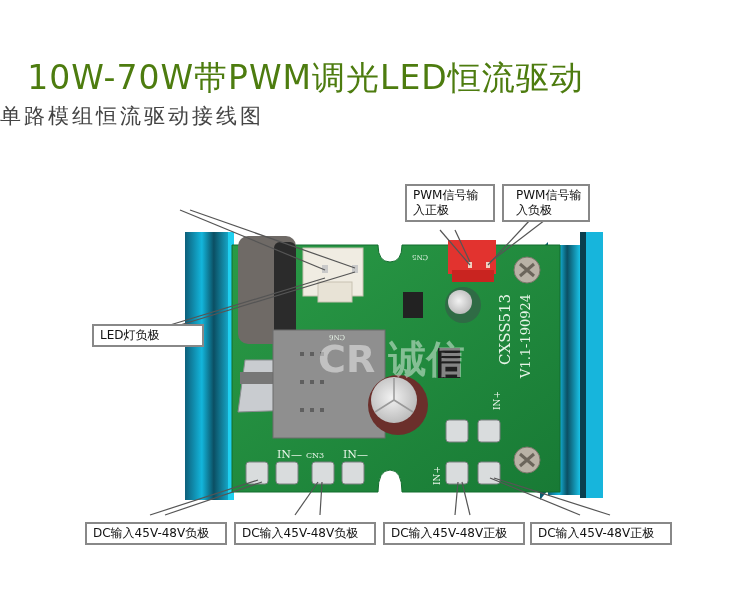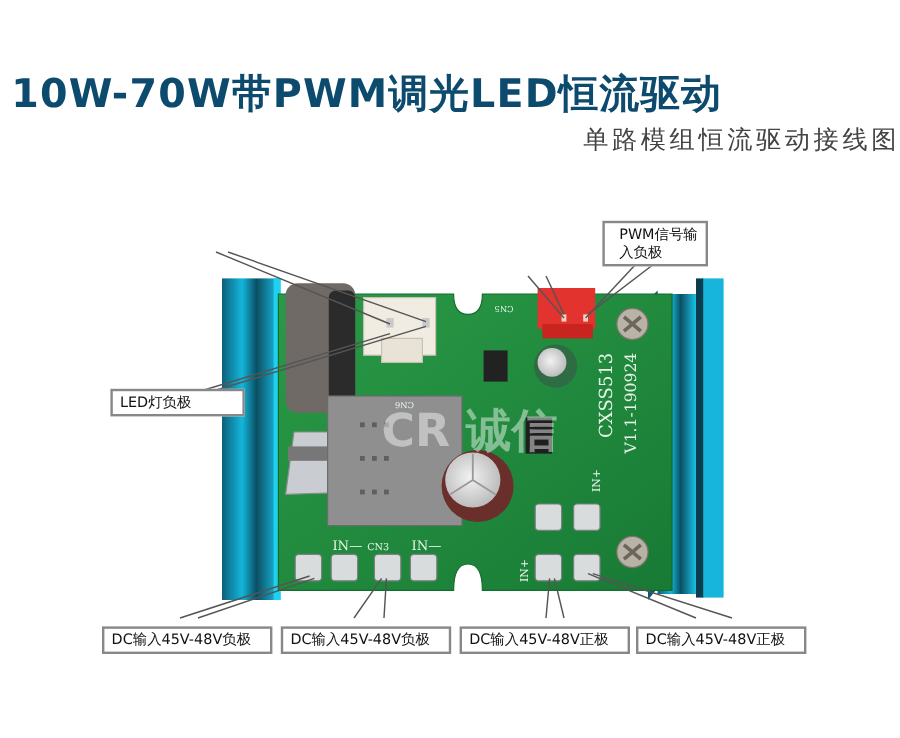--- a/index.html
+++ b/index.html
@@ -1,18 +1,18 @@
 <!DOCTYPE html>
 <html><head>
 <meta charset="utf-8">
 <style>
   html,body{margin:0;padding:0;background:#fff;}
   body{width:750px;height:615px;position:relative;overflow:hidden;font-family:"DejaVu Sans","Liberation Sans",sans-serif;color:#222;}
-  .title{position:absolute;left:0;top:56px;width:611px;text-align:center;font-size:33px;font-weight:bold;letter-spacing:1px;color:#0c4a6e;}
-  .subtitle{position:absolute;left:0;top:102px;width:750px;text-align:right;font-size:21px;letter-spacing:3px;color:#444;}
+  .title{position:absolute;left:0;top:56px;width:611px;text-align:center;font-size:33px;font-weight:normal;letter-spacing:1px;color:#4d7c0f;}
+  .subtitle{position:absolute;left:0;top:102px;width:750px;text-align:left;font-size:21px;letter-spacing:3px;color:#444;}
   .stage{position:absolute;left:0;top:0;width:750px;height:615px;}
   .label{position:absolute;background:#fff;border:2px solid #888;font-size:12px;color:#111;padding:2px 6px;box-sizing:border-box;line-height:15px;white-space:nowrap;}
   .label.two{white-space:normal;line-height:15px;}
   svg{position:absolute;left:0;top:0;}
 </style>
 </head>
 <body>
 
 <div class="title">10W-70W带PWM调光LED恒流驱动</div>
 <div class="subtitle">单路模组恒流驱动接线图</div>
@@ -148,18 +148,19 @@
     <path d="M295 515 L318 482"></path>
     <path d="M320 515 L322 482"></path>
     <path d="M455 515 L458 482"></path>
     <path d="M470 515 L462 482"></path>
     <path d="M580 515 L490 478"></path>
     <path d="M610 515 L494 478"></path>
   </g>
 </svg>
 
 <div class="label" style="left:92px;top:324px;width:112px;">LED灯负极</div>
+<div class="label two" style="left:405px;top:184px;width:90px;">PWM信号输入正极</div>
 <div class="label two" style="left:502px;top:184px;width:88px;padding-left:12px;">PWM信号输入负极</div>
 <div class="label" style="left:85px;top:522px;width:142px;">DC输入45V-48V负极</div>
 <div class="label" style="left:234px;top:522px;width:142px;">DC输入45V-48V负极</div>
 <div class="label" style="left:383px;top:522px;width:142px;">DC输入45V-48V正极</div>
 <div class="label" style="left:530px;top:522px;width:142px;">DC输入45V-48V正极</div>
 </div>
 
 </body></html>

